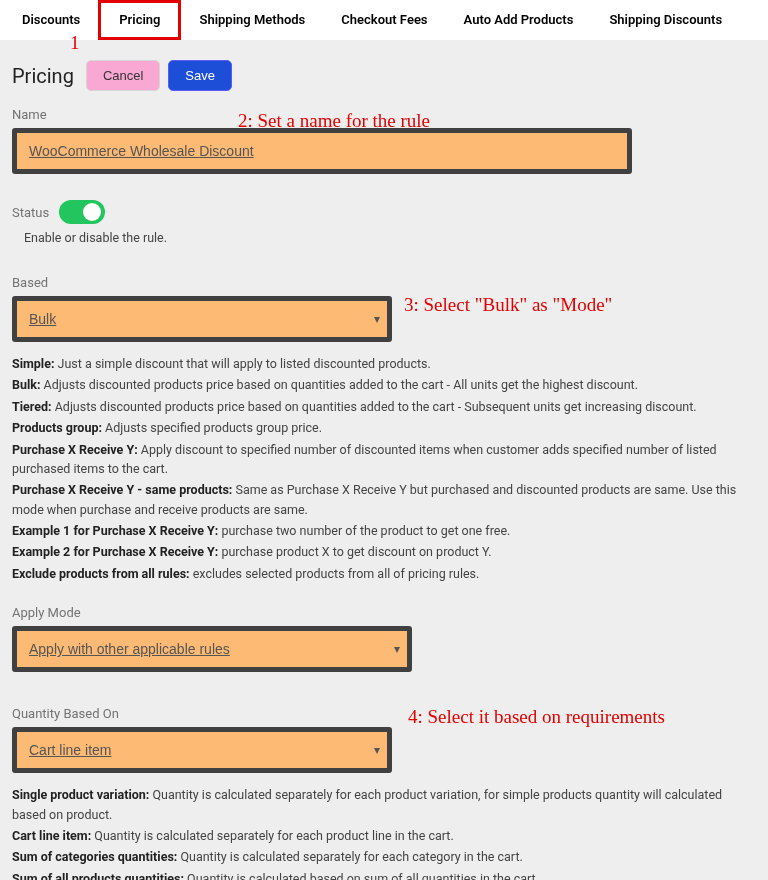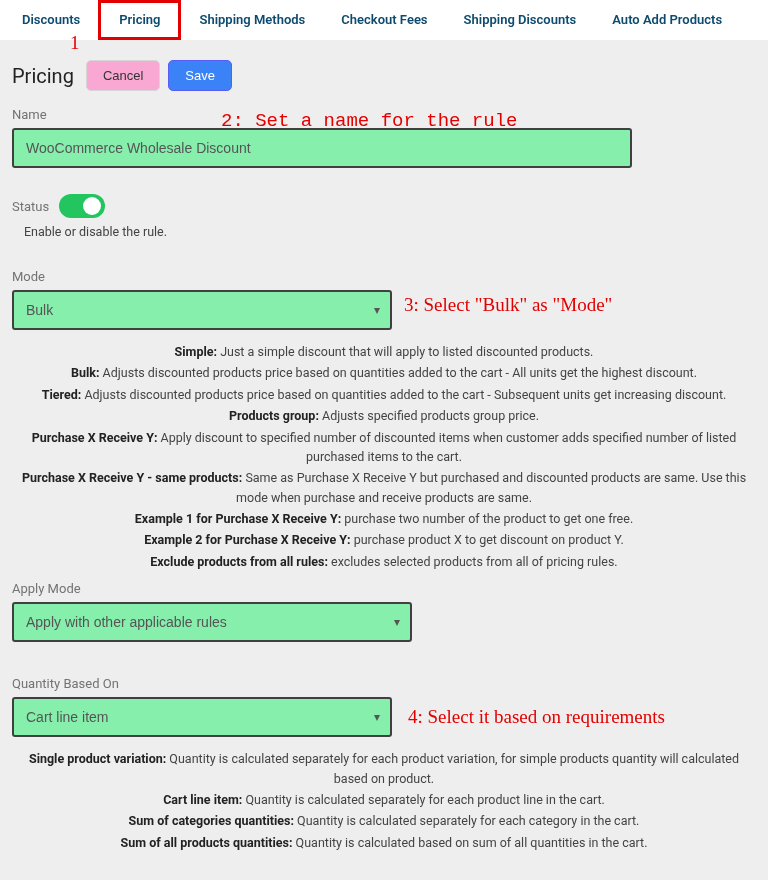--- a/index.html
+++ b/index.html
@@ -16,21 +16,21 @@
     align-items: center;
     padding: 0 4px;
     height: 40px;
     border-bottom: 1px solid #fff;
   }
   .tab {
     padding: 0 18px;
     height: 40px;
     line-height: 40px;
     font-size: 13px;
-    color: #0c4a6e;
+    color: #000000;
     font-weight: 600;
     cursor: pointer;
     white-space: nowrap;
   }
   .tab.active {
     border: 3px solid #e30000;
     height: 40px;
     line-height: 34px;
   }
   .content { padding: 12px; }
@@ -39,48 +39,49 @@
   .btn {
     border: 1px solid #d6d6d6;
     background: #f9a8d4;
     color: #333;
     padding: 7px 16px;
     border-radius: 5px;
     font-size: 13px;
     cursor: pointer;
   }
   .btn.primary {
-    background: #3b82f6;
+    background: #1d4ed8;
     border-color: #5b5bf7;
     color: #fff;
   }
   .label {
     font-size: 13px;
     color: #737373;
     margin-bottom: 6px;
     display: block;
   }
   .text-input, .select {
     width: 620px;
     max-width: 100%;
-    background: #86efac;
-    border: 2px solid #404040;
+    background: #fdba74;
+    border: 5px solid #404040;
     border-radius: 3px;
     padding: 10px 12px;
     font-size: 14px;
     color: #555;
+    text-decoration: underline;
   }
   .select-wrap { position: relative; width: 400px; }
   .select-wrap .select { width: 100%; appearance: none; -webkit-appearance: none; padding-right: 36px;}
   .select-wrap .chev {
     position: absolute; right: 12px; top: 50%; transform: translateY(-50%);
     pointer-events: none; color: #555; font-size: 12px;
   }
   .section { margin-top: 18px; }
-  .helper { font-size: 12.5px; color: #444; line-height: 1.55; margin-top: 12px; text-align: center;}
+  .helper { font-size: 12.5px; color: #444; line-height: 1.55; margin-top: 12px;}
   .helper p { margin: 2px 0; }
   .helper b { font-weight: 700; color: #222; }
   .status-row { display: flex; align-items: center; gap: 10px; margin-top: 26px;}
   .toggle {
     width: 46px; height: 24px; background: #22c55e; border-radius: 14px; position: relative;
     cursor: pointer;
   }
   .toggle .knob {
     width: 18px; height: 18px; background:#fff; border-radius:50%;
     position:absolute; top:3px; right:4px;
@@ -91,31 +92,31 @@
   .anno { position: absolute; color: #e30000; font-family: Georgia, "Times New Roman", serif; font-size: 19px; }
   .anno.small { font-size: 19px; }
   .wrapper { position: relative; width: 768px; }
 </style>
 </head>
 <body>
 
 <div class="wrapper">
 
   <div class="anno small" style="left:70px; top:32px;">1</div>
-  <div class="anno" style="left:221px; top:110px;font-family:Liberation Mono, monospace;">2: Set a name for the rule</div>
+  <div class="anno" style="left:238px; top:110px;">2: Set a name for the rule</div>
   <div class="anno" style="left:404px; top:294px;">3: Select "Bulk" as "Mode"</div>
   <div class="anno" style="left:408px; top:706px;">4: Select it based on requirements</div>
 
   <div class="tabs">
     <div class="tab">Discounts</div>
     <div class="tab active">Pricing</div>
     <div class="tab">Shipping Methods</div>
     <div class="tab">Checkout Fees</div>
+    <div class="tab">Auto Add Products</div>
     <div class="tab">Shipping Discounts</div>
-    <div class="tab">Auto Add Products</div>
   </div>
 
   <div class="content">
 
     <div class="title-row">
       <span class="page-title">Pricing</span>
       <button class="btn">Cancel</button>
       <button class="btn primary">Save</button>
     </div>
 
@@ -126,41 +127,41 @@
 
     <div class="status-row">
       <span class="label" style="margin:0">Status</span>
       <div class="toggle">
         <div class="knob"></div>
       </div>
     </div>
     <div class="sub">Enable or disable the rule.</div>
 
     <div class="section" style="margin-top:30px;">
-      <label class="label">Mode</label>
+      <label class="label">Based</label>
       <div class="select-wrap" style="width:380px;">
         <select class="select">
           <option>Bulk</option>
         </select>
         <span class="chev">▾</span>
       </div>
       <div class="helper">
         <p><b>Simple:</b><span> Just a simple discount that will apply to listed discounted products.</span></p>
         <p><b>Bulk:</b><span> Adjusts discounted products price based on quantities added to the cart - All units get the highest discount.</span></p>
         <p><b>Tiered:</b><span> Adjusts discounted products price based on quantities added to the cart - Subsequent units get increasing discount.</span></p>
         <p><b>Products group:</b><span> Adjusts specified products group price.</span></p>
         <p><b>Purchase X Receive Y:</b><span> Apply discount to specified number of discounted items when customer adds specified number of listed purchased items to the cart.</span></p>
         <p><b>Purchase X Receive Y - same products:</b><span> Same as Purchase X Receive Y but purchased and discounted products are same. Use this mode when purchase and receive products are same.</span></p>
         <p><b>Example 1 for Purchase X Receive Y:</b><span> purchase two number of the product to get one free.</span></p>
         <p><b>Example 2 for Purchase X Receive Y:</b><span> purchase product X to get discount on product Y.</span></p>
         <p><b>Exclude products from all rules:</b><span> excludes selected products from all of pricing rules.</span></p>
       </div>
     </div>
 
-    <div class="section" style="margin-top:10px;">
+    <div class="section" style="margin-top:22px;">
       <label class="label">Apply Mode</label>
       <div class="select-wrap" style="width:400px;">
         <select class="select">
           <option>Apply with other applicable rules</option>
         </select>
         <span class="chev">▾</span>
       </div>
     </div>
 
     <div class="section" style="margin-top:34px;">

